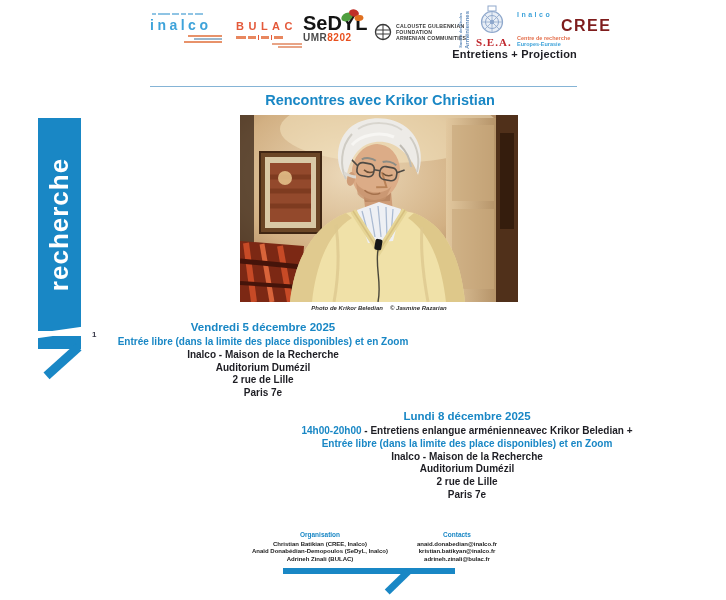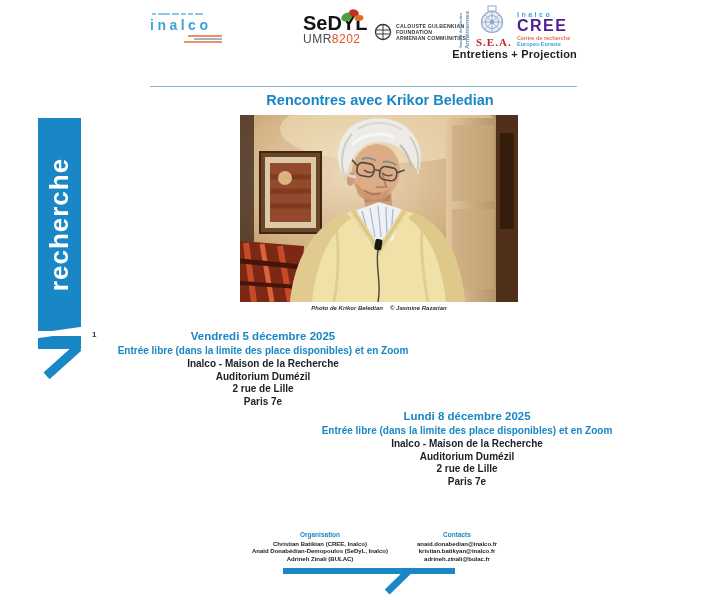--- a/index.html
+++ b/index.html
@@ -29,37 +29,37 @@
   .bulac-word{font-size:11px;font-weight:bold;color:#e4593a;letter-spacing:4.5px;}
   .bulac-seg{display:flex;gap:2px;margin-top:3px;align-items:center;}
   .bulac-seg .b{height:3px;background:#e8875f;display:inline-block;}
   .bulac-seg .p{height:5px;width:1px;background:#e4593a;display:inline-block;}
   .bulac-sub{display:flex;flex-direction:column;align-items:flex-end;gap:1.5px;margin-top:3px;}
   .bulac-sub span{height:1.5px;background:#e8a486;display:inline-block;}
 
   .logo-sedyl{left:303px;top:12px;width:76px;}
   .sedyl-blob{position:absolute;left:36px;top:-4px;}
   .sedyl-word{font-size:20px;font-weight:bold;color:#141414;line-height:22px;}
-  .sedyl-umr{font-size:12px;font-weight:normal;color:#4a4a4a;margin-top:-2px;letter-spacing:.5px;}
+  .sedyl-umr{font-size:10px;font-weight:bold;color:#4a4a4a;margin-top:-2px;letter-spacing:.5px;}
   .sedyl-umr .num{color:#e8501e;}
 
   .logo-gulb{left:374px;top:23px;display:flex;align-items:center;gap:4px;}
   .gulb-text div{font-size:5.2px;font-weight:bold;color:#3a3a3a;line-height:6.2px;letter-spacing:.2px;white-space:nowrap;}
 
   .sea-vert{left:459px;top:7px;height:46px;display:flex;gap:1px;align-items:center;}
   .sea-vert span{writing-mode:vertical-rl;transform:rotate(180deg);color:#5b87b8;font-weight:bold;white-space:nowrap;}
   .sv-small{font-size:3.8px;}
   .sv-big{font-size:6px;}
   .sea-emblem{left:479px;top:5px;}
   .sea-word{left:476px;top:36px;font-family:"Liberation Serif",serif;font-weight:bold;
             font-size:11px;color:#c0272d;letter-spacing:1px;}
 
   .logo-cree{left:517px;top:11px;}
   .cree-inalco{font-size:7px;color:#3ea3da;font-weight:bold;letter-spacing:2.5px;}
-  .cree-word{font-size:16px;color:#4c1d95;font-weight:bold;letter-spacing:1.5px;line-height:16px;}
+  .cree-word{font-size:16px;color:#7f1d1d;font-weight:bold;letter-spacing:1.5px;line-height:16px;margin-left:44px;}
   .cree-l1{font-size:5.5px;color:#e4714e;font-weight:bold;margin-top:1px;white-space:nowrap;}
   .cree-l2{font-size:5.5px;color:#3ea3da;font-weight:bold;white-space:nowrap;}
 
   
   .bar-main{left:38px;top:118px;width:43px;height:213px;background:#1987c5;
             display:flex;align-items:center;justify-content:center;}
   .bar-label{transform:rotate(-90deg);white-space:nowrap;color:#fff;font-weight:bold;
              font-size:26px;letter-spacing:1px;}
   .bar-tail{left:38px;top:336px;width:43px;height:13px;background:#1987c5;}
   .bar-gap{left:33px;top:330px;width:53px;height:5px;background:#fff;transform:rotate(-8deg);}
@@ -67,21 +67,21 @@
   .page-num{left:92px;top:330px;font-size:8px;font-weight:bold;color:#3a3a4a;}
 
   
   .photo{left:240px;top:115px;width:278px;height:187px;}
   .caption{left:240px;top:305px;width:278px;text-align:center;font-size:6px;
            font-weight:bold;font-style:italic;color:#2f2f2f;white-space:nowrap;}
   .caption .credit{margin-left:7px;}
 
   
   .event{text-align:center;font-weight:bold;}
-  .event-friday{left:58px;top:330px;width:410px;}
+  .event-friday{left:58px;top:321px;width:410px;}
   .event-monday{left:270px;top:410px;width:394px;}
   .ev-date{font-size:11.5px;color:#1987c5;margin-bottom:3px;white-space:nowrap;}
   .ev-line{font-size:10px;line-height:12.8px;color:#1e1e24;white-space:nowrap;}
   .blue{color:#1987c5;}
   .italic{font-style:italic;}
 
   
   .foot{text-align:center;font-weight:bold;}
   .foot-org{left:238px;top:531px;width:164px;}
   .foot-contacts{left:400px;top:531px;width:114px;}
@@ -105,20 +105,35 @@
         <span style="width:8px"></span>
     </div>
     <div class="inalco-word">inalco</div>
     <div class="inalco-sub">
       <span class="r1"></span>
         <span class="r2"></span>
         <span class="r3"></span>
     </div>
   </div>
 
+  <div class="abs logo-bulac">
+    <div class="bulac-word">BULAC</div>
+    <div class="bulac-seg">
+      <span class="b" style="width:10px"></span>
+        <span class="b" style="width:8px"></span>
+        <span class="p"></span>
+      <span class="b" style="width:8px"></span>
+        <span class="p"></span>
+        <span class="b" style="width:9px"></span>
+    </div>
+    <div class="bulac-sub">
+      <span style="width:30px"></span>
+        <span style="width:24px"></span>
+    </div>
+  </div>
 
   <div class="abs logo-sedyl">
     <svg class="sedyl-blob" width="26" height="16" viewBox="0 0 26 16">
       <ellipse cx="8" cy="9" rx="6" ry="4" fill="#4f9e3f" transform="rotate(-25 8 9)"></ellipse>
       <ellipse cx="15" cy="5" rx="5" ry="3.5" fill="#c03028" transform="rotate(15 15 5)"></ellipse>
       <ellipse cx="20" cy="10" rx="4.5" ry="3" fill="#e07020" transform="rotate(-10 20 10)"></ellipse>
     </svg>
     <div class="sedyl-word">SeDYL</div>
     <div class="sedyl-umr"><span>UMR</span><span class="num">8202</span></div>
   </div>
@@ -150,21 +165,21 @@
 
   <div class="abs logo-cree">
     <div class="cree-inalco">Inalco</div>
     <div class="cree-word">CREE</div>
     <div class="cree-l1">Centre de recherche</div>
     <div class="cree-l2">Europes-Eurasie</div>
   </div>
 
   <div class="abs tagline">Entretiens + Projection</div>
   <div class="abs rule"></div>
-  <div class="abs title">Rencontres avec Krikor Beledian</div>
+  <div class="abs title">Rencontres avec Krikor Christian</div>
 
   <div class="abs bar-main">
     <span class="bar-label">recherche</span>
   </div>
   <div class="abs bar-tail"></div>
   <div class="abs bar-gap"></div>
   <div class="abs bar-slash"></div>
   <div class="abs page-num">1</div>
 
   <div class="abs photo">
@@ -244,20 +259,21 @@
     <div class="ev-date">Vendredi 5 décembre 2025</div>
     <div class="ev-line blue">Entrée libre (dans la limite des place disponibles) et en Zoom</div>
     <div class="ev-line">Inalco - Maison de la Recherche</div>
     <div class="ev-line">Auditorium Dumézil</div>
     <div class="ev-line">2 rue de Lille</div>
     <div class="ev-line">Paris 7e</div>
   </div>
 
   <div class="abs event event-monday">
     <div class="ev-date">Lundi 8 décembre 2025</div>
+    <div class="ev-line"><span class="blue">14h00-20h00</span><span> - Entretiens enlangue arménienneavec Krikor Beledian +</span></div>
     <div class="ev-line blue">Entrée libre (dans la limite des place disponibles) et en Zoom</div>
     <div class="ev-line">Inalco - Maison de la Recherche</div>
     <div class="ev-line">Auditorium Dumézil</div>
     <div class="ev-line">2 rue de Lille</div>
     <div class="ev-line">Paris 7e</div>
   </div>
 
   <div class="abs foot foot-org">
     <div class="foot-title">Organisation</div>
     <div class="foot-line">Christian Batikian (CREE, Inalco)</div>

